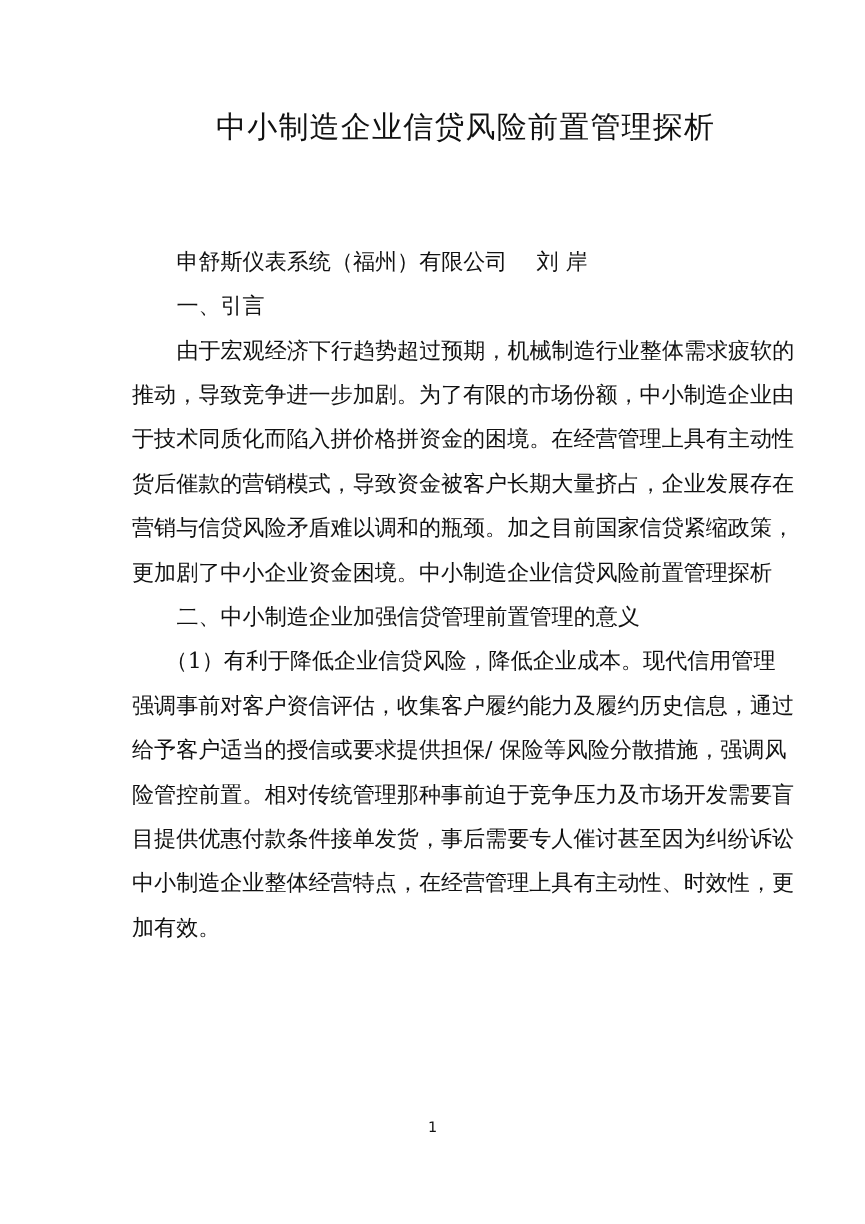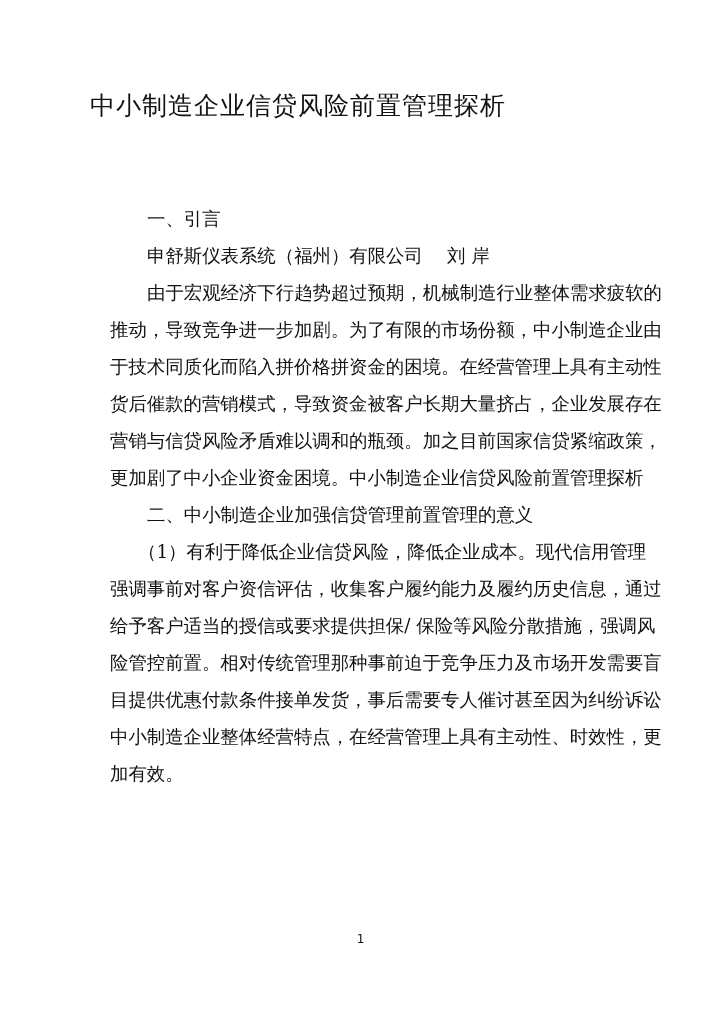--- a/index.html
+++ b/index.html
@@ -1,37 +1,37 @@
 <!DOCTYPE html>
 <html><head>
   <meta charset="utf-8">
   <style>
     html, body { margin: 0; padding: 0; background: #ffffff; }
     body { width: 721px; height: 1020px; position: relative; overflow: hidden;
            font-family: "DejaVu Serif", "Liberation Serif", serif; color: #111; }
-    .title { position: absolute; top: 88px; left: 0; width: 596px; text-align: center;
+    .title { position: absolute; top: 88px; left: 0; width: 596px; text-align: right;
              font-size: 25px; letter-spacing: 1px; line-height: 36px; }
     .body { position: absolute; left: 110px; top: 200px; width: 503px;
             font-size: 18.4px; line-height: 37px; text-align: justify; }
     .line { display: block; white-space: nowrap; height: 37px; text-align-last: justify; }
     .line.last { text-align-last: left; }
     .indent { padding-left: 37px; }
     .heading { text-align-last: left; }
     .page-num { position: absolute; top: 932px; left: 0; width: 721px; text-align: center;
                 font-size: 12px; font-family: "DejaVu Sans", sans-serif; }
   </style>
 </head>
 <body>
 
 <div>
   <div class="title">中小制造企业信贷风险前置管理探析</div>
 
   <div class="body">
+    <span class="line indent heading">申舒斯仪表系统（福州）有限公司　 刘 岸</span>
     <span class="line indent heading">一、引言</span>
-    <span class="line indent heading">申舒斯仪表系统（福州）有限公司　 刘 岸</span>
 
     <div>
       <span class="line indent">由于宏观经济下行趋势超过预期，机械制造行业整体需求疲软的</span>
       <span class="line">推动，导致竞争进一步加剧。为了有限的市场份额，中小制造企业由</span>
       <span class="line">于技术同质化而陷入拼价格拼资金的困境。在经营管理上具有主动性</span>
       <span class="line">货后催款的营销模式，导致资金被客户长期大量挤占，企业发展存在</span>
       <span class="line">营销与信贷风险矛盾难以调和的瓶颈。加之目前国家信贷紧缩政策，</span>
       <span class="line">更加剧了中小企业资金困境。中小制造企业信贷风险前置管理探析</span>
     </div>
 

